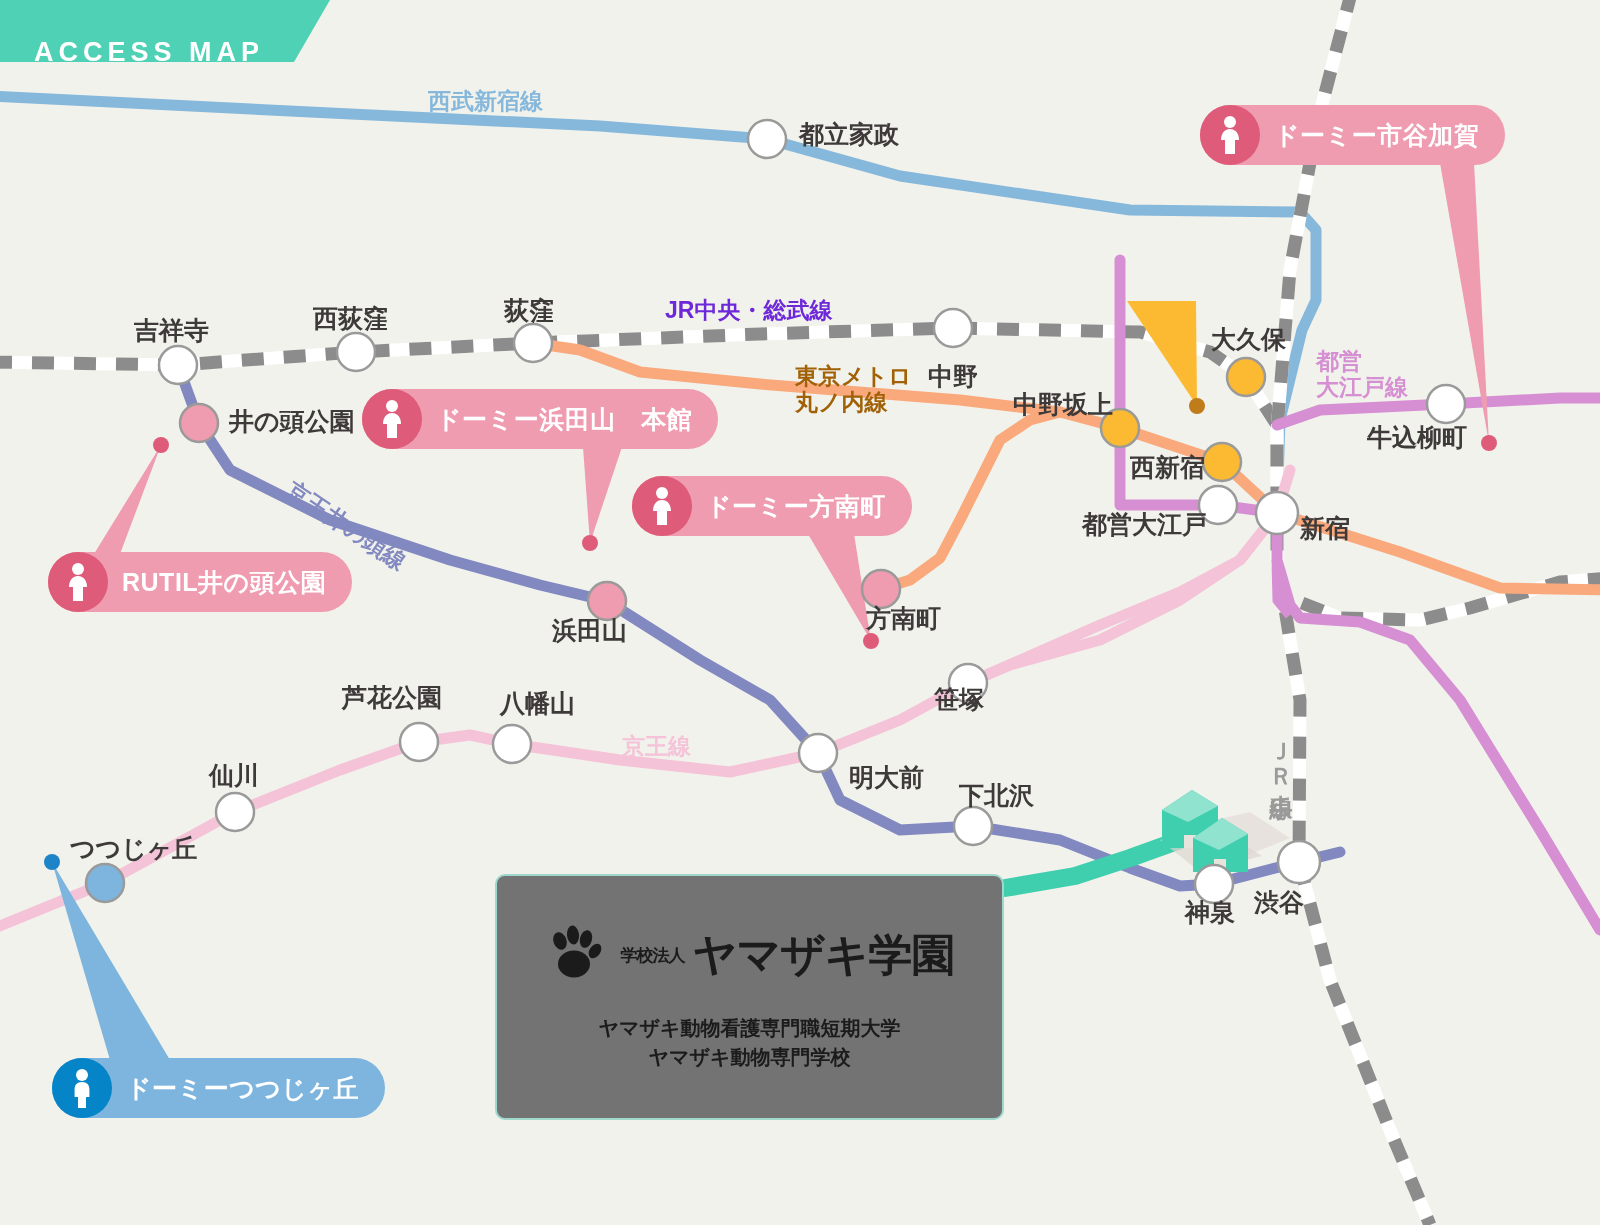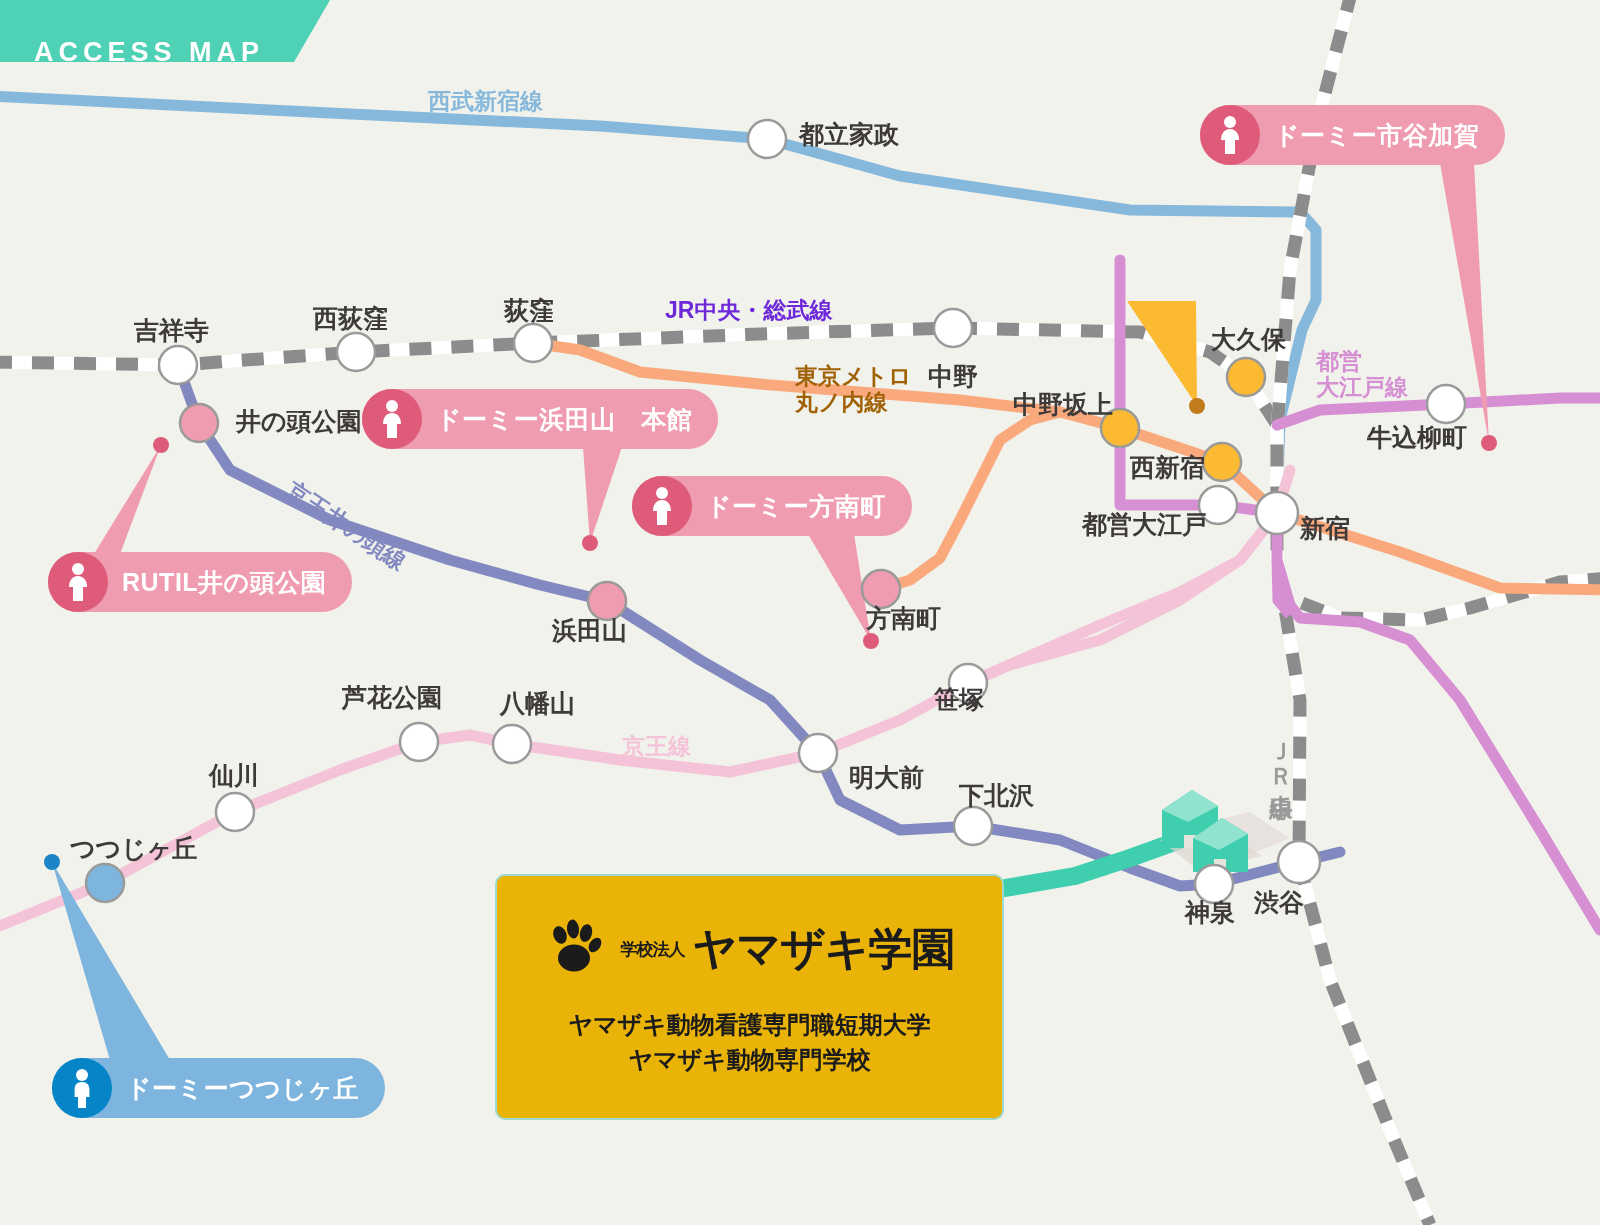--- a/index.html
+++ b/index.html
@@ -54,28 +54,28 @@
   .pill.pink{background:#ef9bb0;}
   .pill.pink .ico{background:#de5c79;}
   .pill.orange{background:#fcb932;}
   .pill.orange .ico{background:#cd8521;}
   .pill.blue{background:#7db5de;}
   .pill.blue .ico{background:#0684c8;}
 
   
   .card{
     position:absolute;left:495px;top:874px;width:505px;height:242px;
-    background:#eab308;border:2px solid #9fd9cd;border-radius:10px;
+    background:#737373;border:2px solid #9fd9cd;border-radius:10px;
     display:flex;flex-direction:column;align-items:center;
     justify-content:center;
   }
   .card .logorow{display:flex;align-items:center;margin-bottom:26px;}
   .card .brandsmall{font-size:17px;color:#1b1b1b;font-weight:bold;margin:0 8px 0 14px;letter-spacing:-1px;}
   .card .brandbig{font-size:44px;color:#1b1b1b;font-weight:bold;letter-spacing:-1px;}
-  .card .l1,.card .l2{font-size:24px;color:#1b1b1b;font-weight:bold;line-height:1.45;}
+  .card .l1,.card .l2{font-size:20px;color:#1b1b1b;font-weight:bold;line-height:1.45;}
 </style>
 </head>
 <body>
 
 <div id="map">
 
   <svg id="svgmap" viewBox="0 0 1600 1225">
     <defs>
       
     </defs>
@@ -223,21 +223,21 @@
 大江戸線</div>
 
   <div class="lnlabel" style="left:1268px;top:726px;color:#9a9a9a;writing-mode:vertical-rl;text-orientation:upright;letter-spacing:2px;">ＪＲ山手線</div>
 
   <div class="stname" style="left:799px;top:122px;">都立家政</div>
   <div class="stname" style="left:134px;top:318px;">吉祥寺</div>
   <div class="stname" style="left:313px;top:306px;">西荻窪</div>
   <div class="stname" style="left:504px;top:298px;">荻窪</div>
   <div class="stname" style="left:928px;top:364px;">中野</div>
   <div class="stname" style="left:1211px;top:327px;">大久保</div>
-  <div class="stname" style="left:229px;top:409px;margin-left:7px;">井の頭公園</div>
+  <div class="stname" style="left:229px;top:409px;">井の頭公園</div>
   <div class="stname" style="left:1013px;top:392px;">中野坂上</div>
   <div class="stname" style="left:1130px;top:455px;">西新宿</div>
   <div class="stname" style="left:1367px;top:425px;">牛込柳町</div>
   <div class="stname" style="left:1082px;top:512px;">都営大江戸</div>
   <div class="stname" style="left:1300px;top:516px;">新宿</div>
   <div class="stname" style="left:552px;top:618px;">浜田山</div>
   <div class="stname" style="left:866px;top:606px;">方南町</div>
   <div class="stname" style="left:934px;top:643px;margin-top:44px;">笹塚</div>
   <div class="stname" style="left:342px;top:685px;">芦花公園</div>
   <div class="stname" style="left:500px;top:691px;">八幡山</div>

